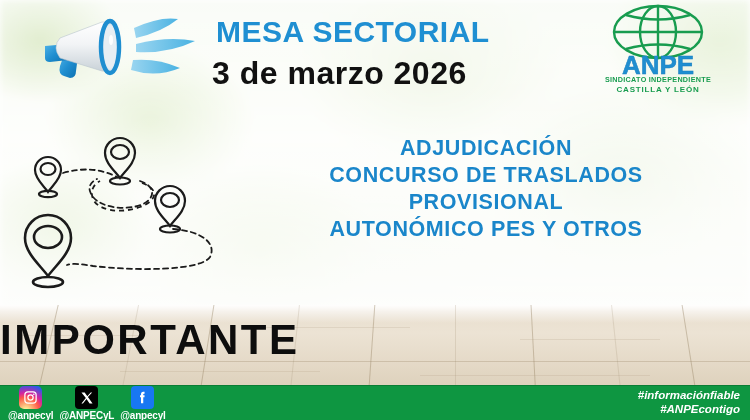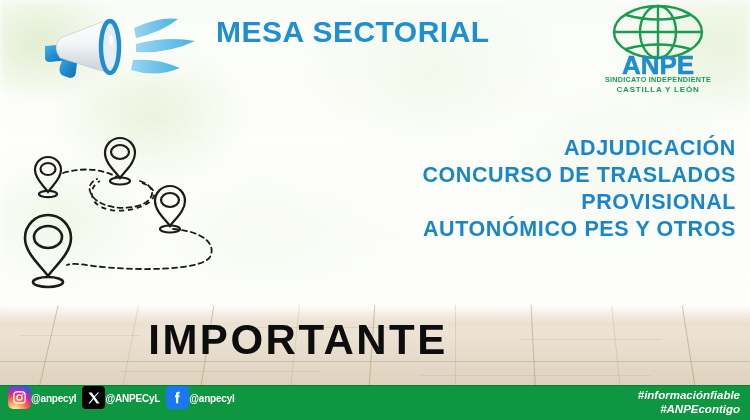--- a/index.html
+++ b/index.html
@@ -62,21 +62,21 @@
     background:#0e9641;
   }
   .footer-top-edge{
     position:absolute;left:0;top:0;width:750px;height:1px;background:#0a7d35;
   }
 
   .social-wrap{
     position:absolute;left:8px;top:1px;display:flex;align-items:flex-start;
   }
   .social-item{
-    display:flex;flex-direction:row;align-items:center;margin-right:6px;
+    display:flex;flex-direction:column;align-items:center;margin-right:6px;
   }
   .social-icon{
     width:23px;height:23px;border-radius:5px;display:flex;align-items:center;
     justify-content:center;
   }
   .ig{
     background:radial-gradient(circle at 30% 107%,#fdf497 0%,#fdf497 5%,#fd5949 45%,#d6249f 60%,#285AEB 90%);
   }
   .xx{background:#000000;border-radius:4px;}
   .fb{background:#1877f2;border-radius:4px;}
@@ -98,29 +98,29 @@
   }
   .title-date{
     position:absolute;left:212px;top:55px;
     font-size:32px;font-weight:bold;color:#111111;letter-spacing:.5px;
     font-family:"Liberation Sans", sans-serif;white-space:nowrap;
   }
 
   
   .main-block{
     position:absolute;left:236px;top:135px;width:500px;
-    text-align:right;color:#1a86ca;font-weight:bold;
+    text-align:center;color:#1a86ca;font-weight:bold;
     font-size:21.5px;line-height:27px;letter-spacing:.6px;
     font-family:"Liberation Sans", sans-serif;
   }
   .main-block div{white-space:nowrap;}
 
   
   .importante{
-    position:absolute;left:0;top:316px;width:596px;text-align:center;
+    position:absolute;left:0;top:316px;width:596px;
     font-size:42px;font-weight:bold;color:#0d0d0d;letter-spacing:2.5px;
     font-family:"Liberation Sans", sans-serif;
   }
 
   
   .megaphone{position:absolute;left:30px;top:8px;width:175px;height:80px;}
   .map-art{position:absolute;left:5px;top:125px;width:245px;height:180px;}
 
   
   .logo{position:absolute;left:592px;top:2px;width:132px;height:92px;}
@@ -223,20 +223,21 @@
         <path d="M34,13 Q66,22 98,13"></path>
         <path d="M34,47 Q66,38 98,47"></path>
       </g>
       <text x="66" y="72" text-anchor="middle" font-family="Liberation Sans, sans-serif" font-size="26" font-weight="bold" fill="#1f8ed0" stroke="#1a7fc0" stroke-width="0.5">ANPE</text>
       <text x="66" y="80" text-anchor="middle" font-family="Liberation Sans, sans-serif" font-size="7.2" font-weight="bold" letter-spacing="0.3" fill="#189c4f">SINDICATO INDEPENDIENTE</text>
       <text x="66" y="90" text-anchor="middle" font-family="Liberation Sans, sans-serif" font-size="8" font-weight="bold" letter-spacing="0.8" fill="#189c4f">CASTILLA Y LEÓN</text>
     </svg>
   </div>
 
   <div class="title-main">MESA SECTORIAL</div>
+  <div class="title-date">3 de marzo 2026</div>
 
   <div class="main-block">
     <div>ADJUDICACIÓN</div>
     <div>CONCURSO DE TRASLADOS</div>
     <div>PROVISIONAL</div>
     <div>AUTONÓMICO  PES Y OTROS</div>
   </div>
 
   <div class="importante">IMPORTANTE</div>
 

